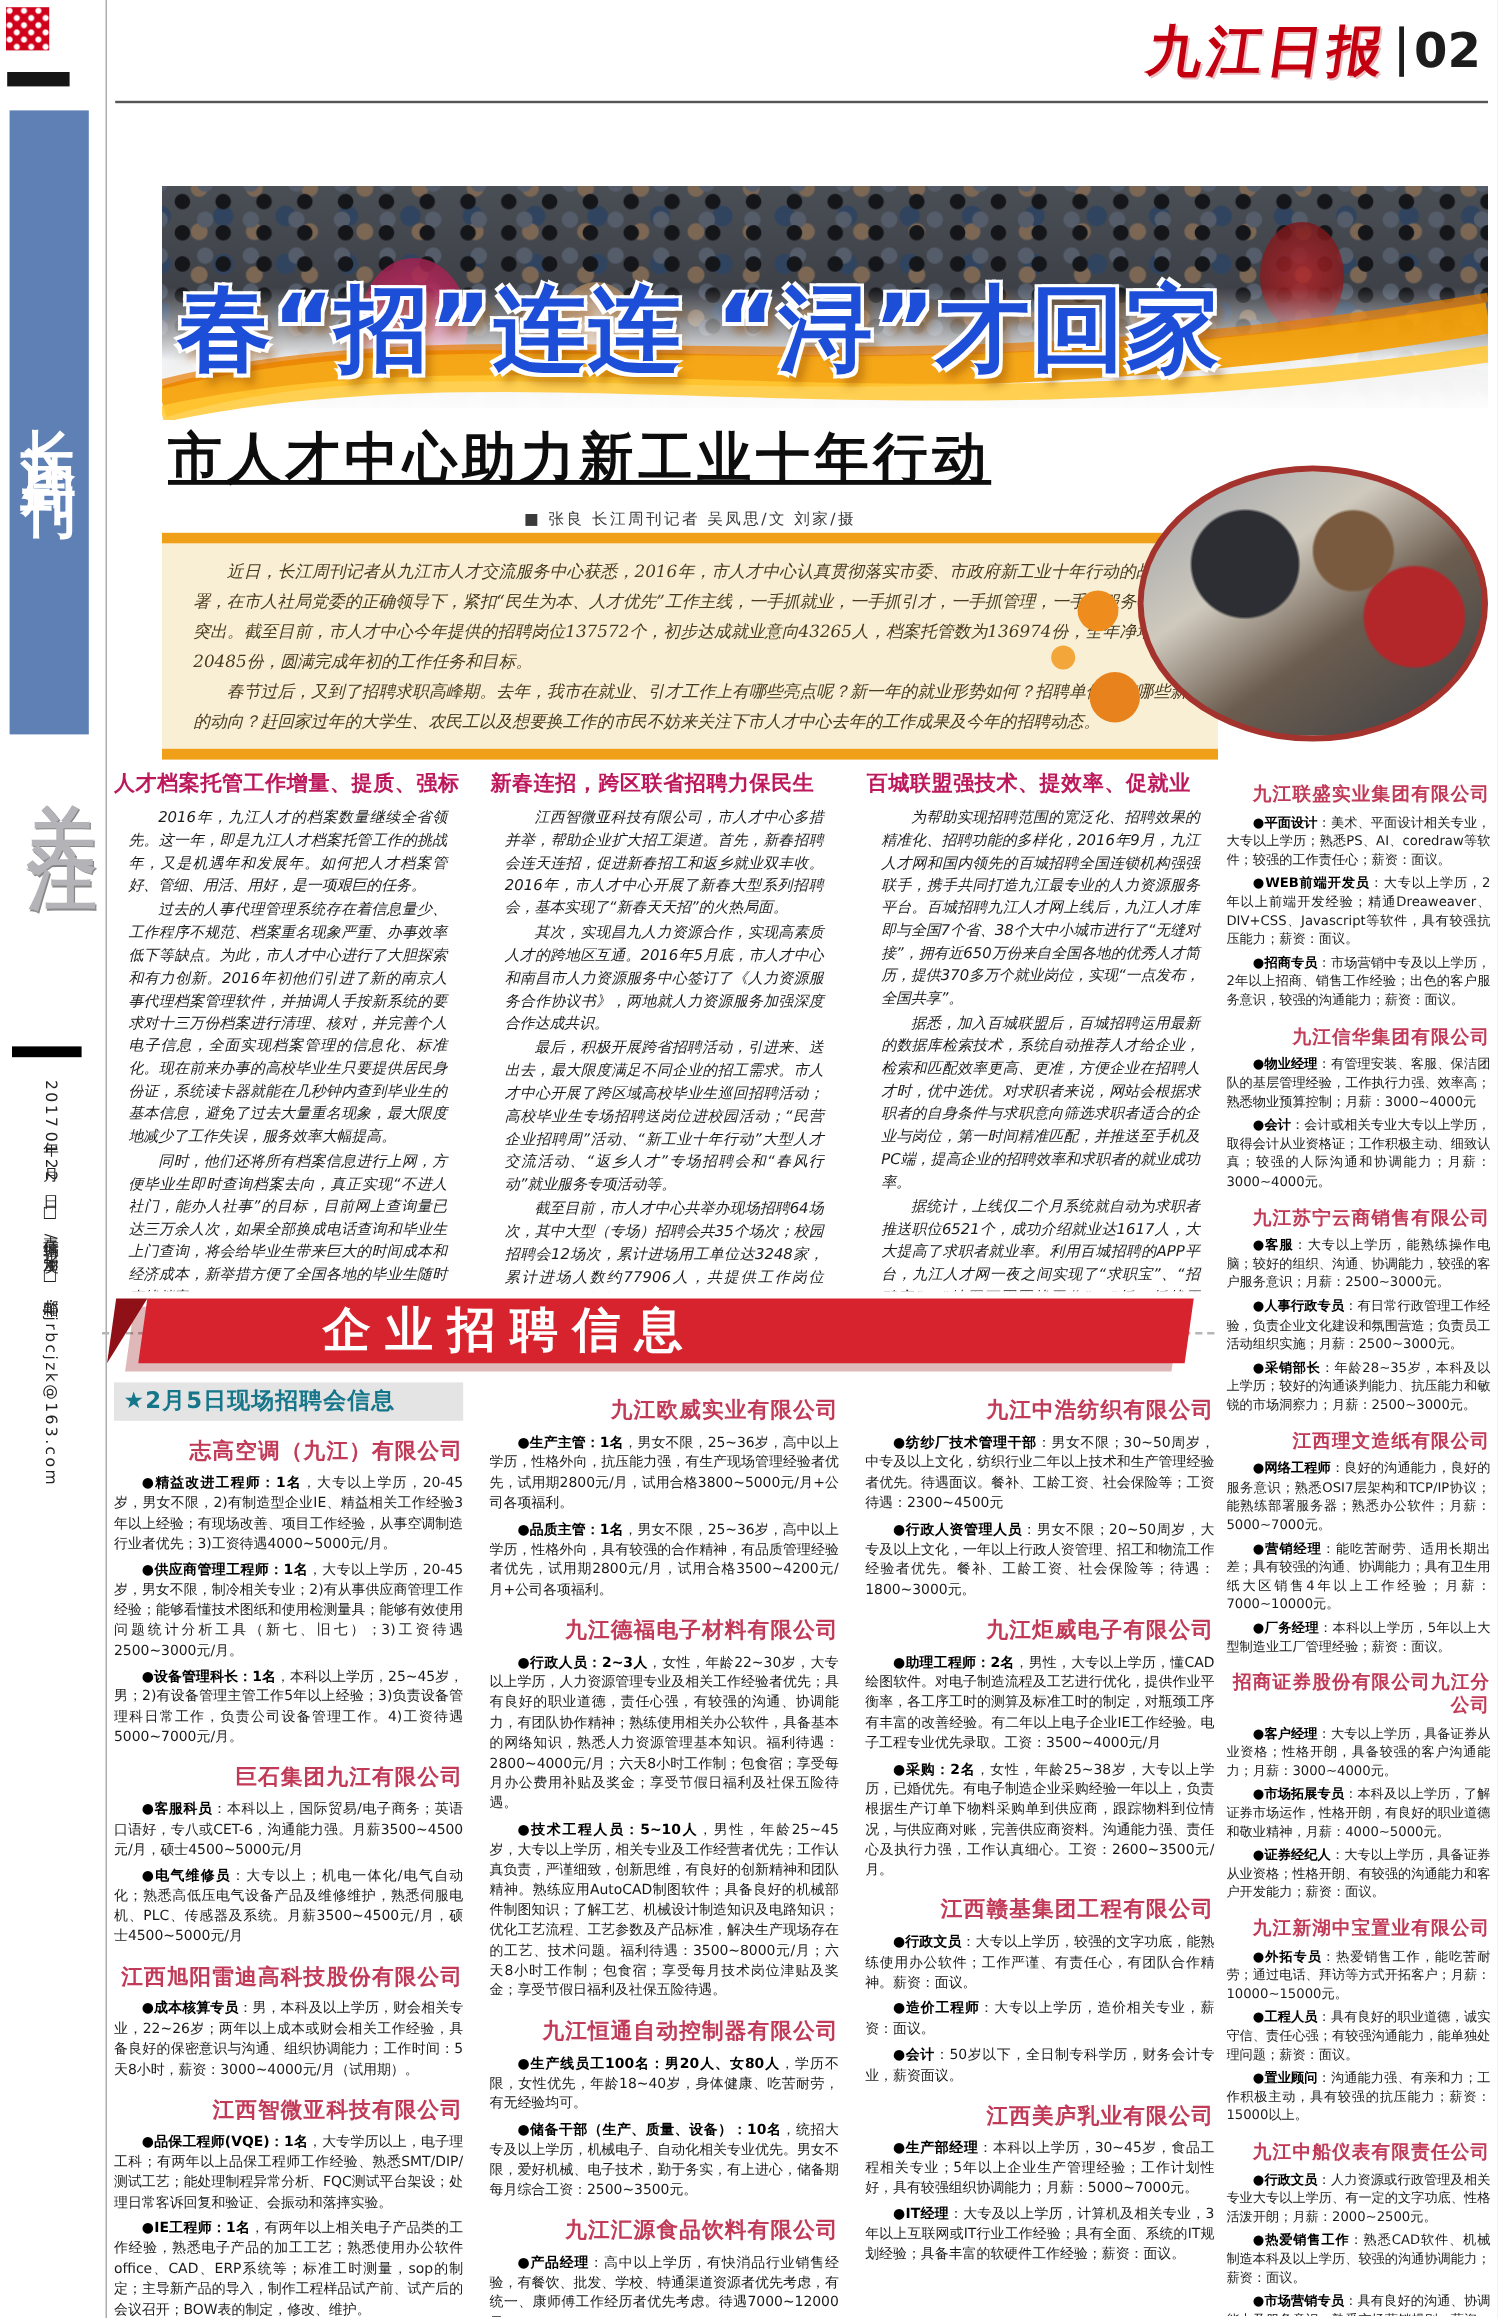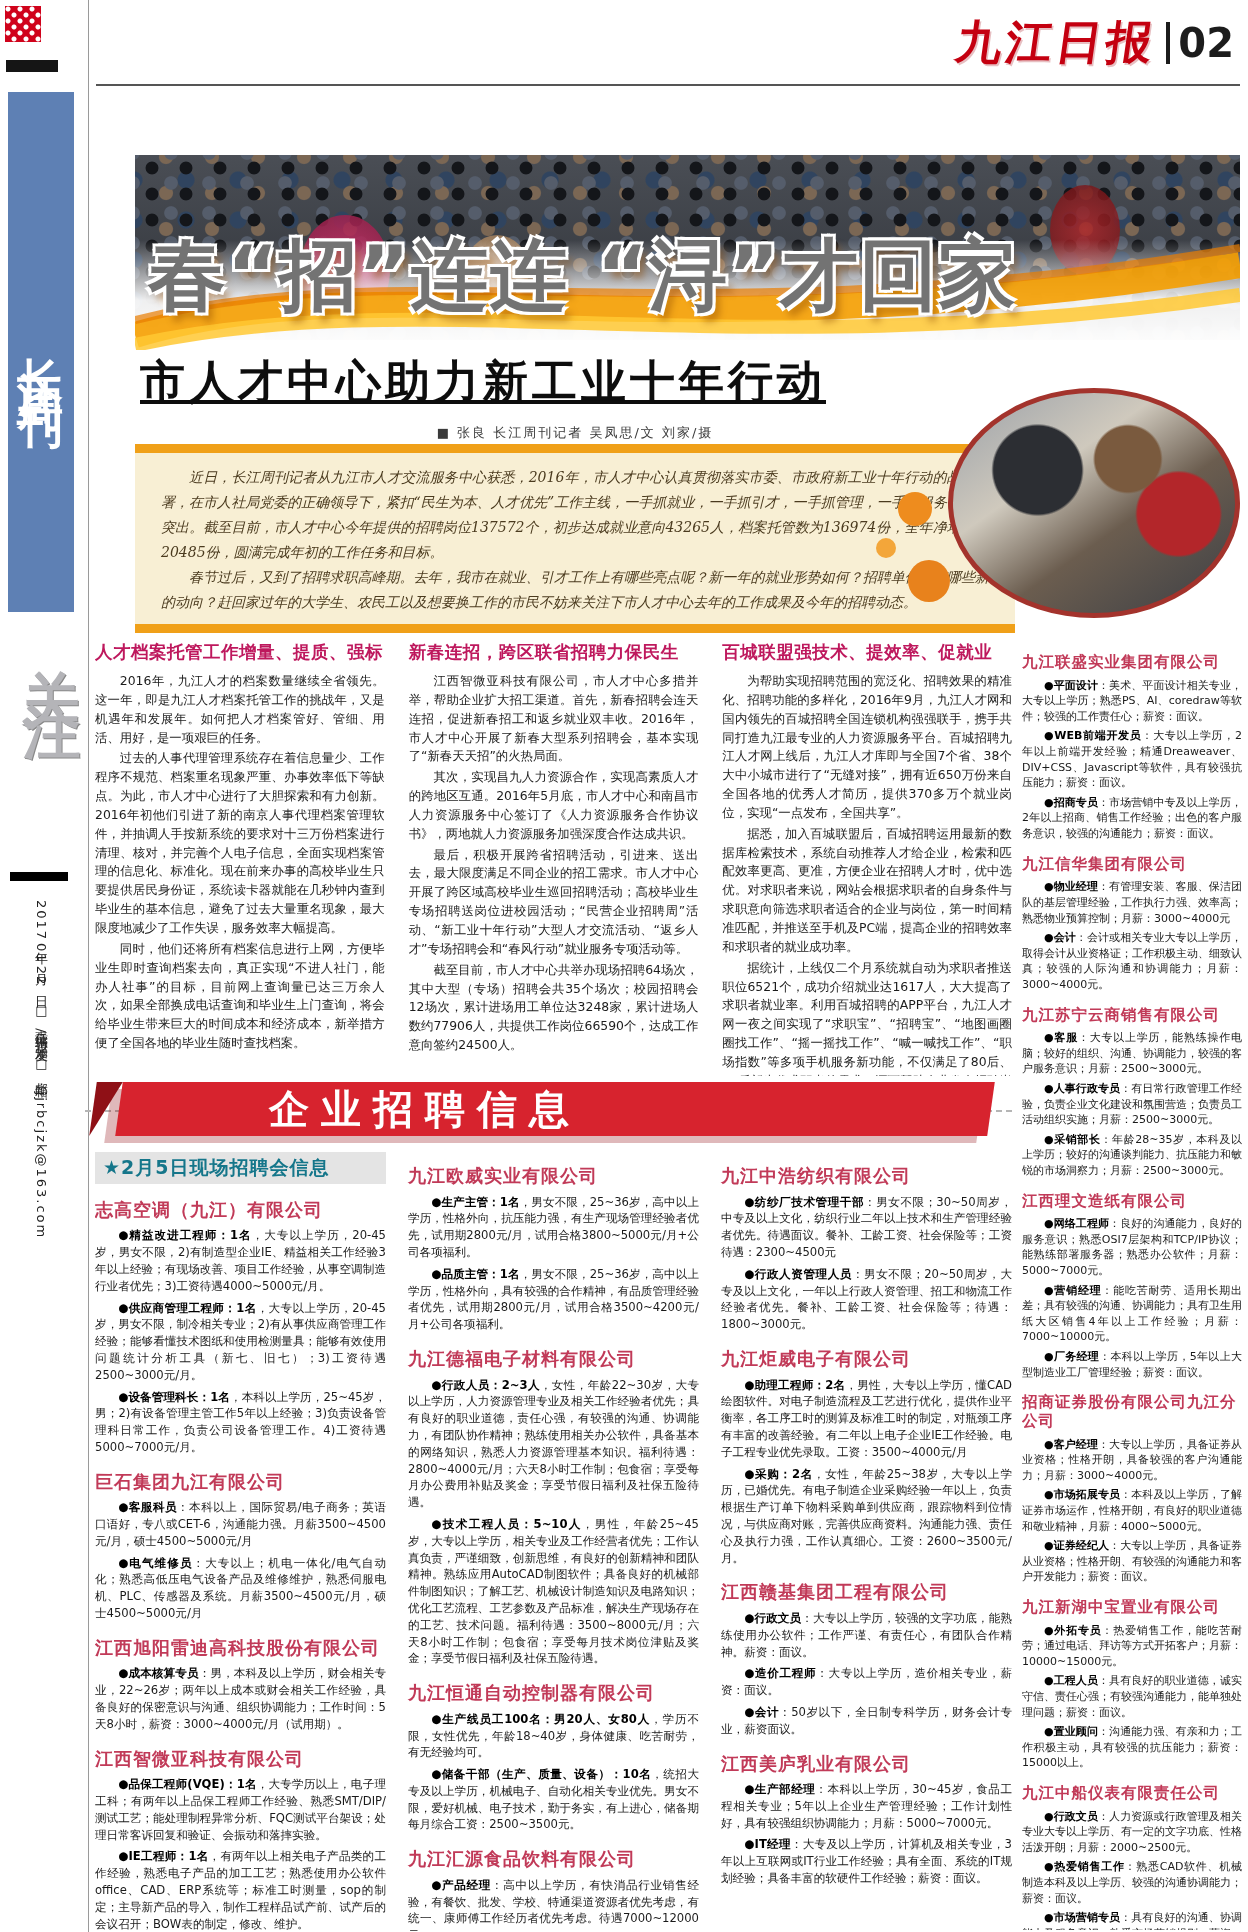--- a/index.html
+++ b/index.html
@@ -41,21 +41,21 @@
   .photo .blob-pink{position:absolute;left:165px;top:60px;width:90px;height:110px;border-radius:50%;
         background:radial-gradient(circle,#d6336c,#8d1d45);opacity:.85;}
   .photo .blob-red{position:absolute;right:120px;top:30px;width:70px;height:90px;border-radius:50%;
         background:radial-gradient(circle,#b3262a,#6d1215);opacity:.8;}
   .photo .blob-skin{position:absolute;left:330px;top:80px;width:64px;height:70px;border-radius:50%;
         background:radial-gradient(circle,#d9b38c,#8a6b4c);opacity:.9;}
   .swirl{position:absolute;left:135px;top:240px;width:1105px;height:110px;
         background:linear-gradient(180deg,rgba(255,255,255,0) 0%,rgba(255,255,255,.92) 55%,#fff 100%);}
   .swirl svg{position:absolute;left:0;top:0;}
   .headline{position:absolute;left:148px;top:236px;width:1000px;font-weight:900;font-size:78px;
-        color:#737373;letter-spacing:1px;line-height:1.0;white-space:nowrap;
+        color:#1d4ed8;letter-spacing:1px;line-height:1.0;white-space:nowrap;
         text-shadow:3px 3px 0 #fff,-3px -3px 0 #fff,3px -3px 0 #fff,-3px 3px 0 #fff,7px 9px 7px rgba(140,70,0,.45);}
   .subtitle{position:absolute;left:140px;top:352px;font-weight:900;font-size:45px;color:#0d0d0d;letter-spacing:4px;text-decoration:underline;}
   .byline{position:absolute;left:135px;top:424px;width:880px;text-align:center;font-size:13px;color:#3a3a3a;letter-spacing:2px;}
   
   .intro{position:absolute;left:135px;top:444px;width:880px;}
   .intro .bar{height:9px;background:#f0a018;}
   .intro .body{background:#f8efd4;padding:12px 26px 10px;
         font-family:"DejaVu Serif",serif;font-style:italic;font-size:14px;line-height:1.78;color:#4a3a1e;}
   .intro .body p{margin:0;text-indent:2em;text-align:justify;}
   
@@ -67,37 +67,37 @@
           radial-gradient(circle at 80% 55%,#b3262a 0 16%,transparent 17%),
           linear-gradient(145deg,#9aa0a8 0%,#cfc9bd 35%,#6b5d4f 60%,#3c3f45 100%);}
   .dot{position:absolute;border-radius:50%;}
   .dot1{left:898px;top:492px;width:34px;height:34px;background:#ee8c1e;}
   .dot2{left:876px;top:538px;width:20px;height:20px;background:#f3a63a;}
   .dot3{left:908px;top:560px;width:42px;height:42px;background:#e8821c;}
   
   .articles{position:absolute;left:95px;top:640px;width:917px;height:436px;overflow:hidden;
         display:grid;grid-template-columns:repeat(3,1fr);column-gap:24px;}
   .art-title{font-size:17.5px;font-weight:bold;color:#be185d;margin:0 0 8px;letter-spacing:.5px;}
-  .apara{font-size:12.4px;line-height:1.52;text-align:justify;text-indent:2em;margin:0 0 2px;color:#1c1c1c;}
+  .apara{font-size:12.4px;line-height:1.52;text-align:justify;text-indent:2em;margin:0 12px 2px;color:#1c1c1c;font-style:italic;}
   
   .banner{position:absolute;left:85px;top:1080px;width:927px;height:60px;}
   .banner .dash{position:absolute;left:0;right:0;top:30px;border-top:2px dashed #b5b5b5;}
   .ribbon{position:absolute;left:34px;top:2px;width:872px;height:54px;background:#d7232e;
         transform:skewX(-8deg);box-shadow:-10px 7px 0 rgba(150,20,25,.30);}
   .ribbon::before{content:"";position:absolute;left:-26px;top:0;width:0;height:0;
         border-style:solid;border-width:54px 26px 0 0;border-color:#8f1016 transparent transparent transparent;}
   .banner-text{transform:skewX(8deg);color:#fff;font-size:40px;font-weight:900;letter-spacing:12px;
         line-height:54px;padding-left:150px;white-space:nowrap;}
   
   .jobgrid{position:absolute;left:95px;top:1150px;width:917px;height:782px;overflow:hidden;
         display:grid;grid-template-columns:repeat(3,1fr);column-gap:22px;}
   .jobcol{font-size:11.6px;line-height:1.45;text-align:justify;}
   .notice{display:block;background:#e4e4e4;color:#15768a;font-weight:bold;font-size:19px;
         padding:4px 8px;margin:2px 0 10px;letter-spacing:1px;line-height:1.25;}
-  .company{color:#c13a58;font-size:18px;font-weight:bold;text-align:left;margin:15px 0 7px;letter-spacing:1px;line-height:1.2;}
+  .company{color:#c13a58;font-size:18px;font-weight:bold;text-align:right;margin:15px 0 7px;letter-spacing:1px;line-height:1.2;}
   .job{margin:0 0 5px;text-indent:2em;}
   .jt{font-weight:bold;color:#000;}
   
   .rightcol{position:absolute;left:1022px;top:640px;width:220px;height:1290px;overflow:hidden;
         font-size:11px;line-height:1.42;text-align:justify;}
   .rightcol .company{font-size:15.5px;margin:13px 0 6px;}
   .rightcol .job{margin:0 0 4px;}
 </style>
 </head>
 <body>

